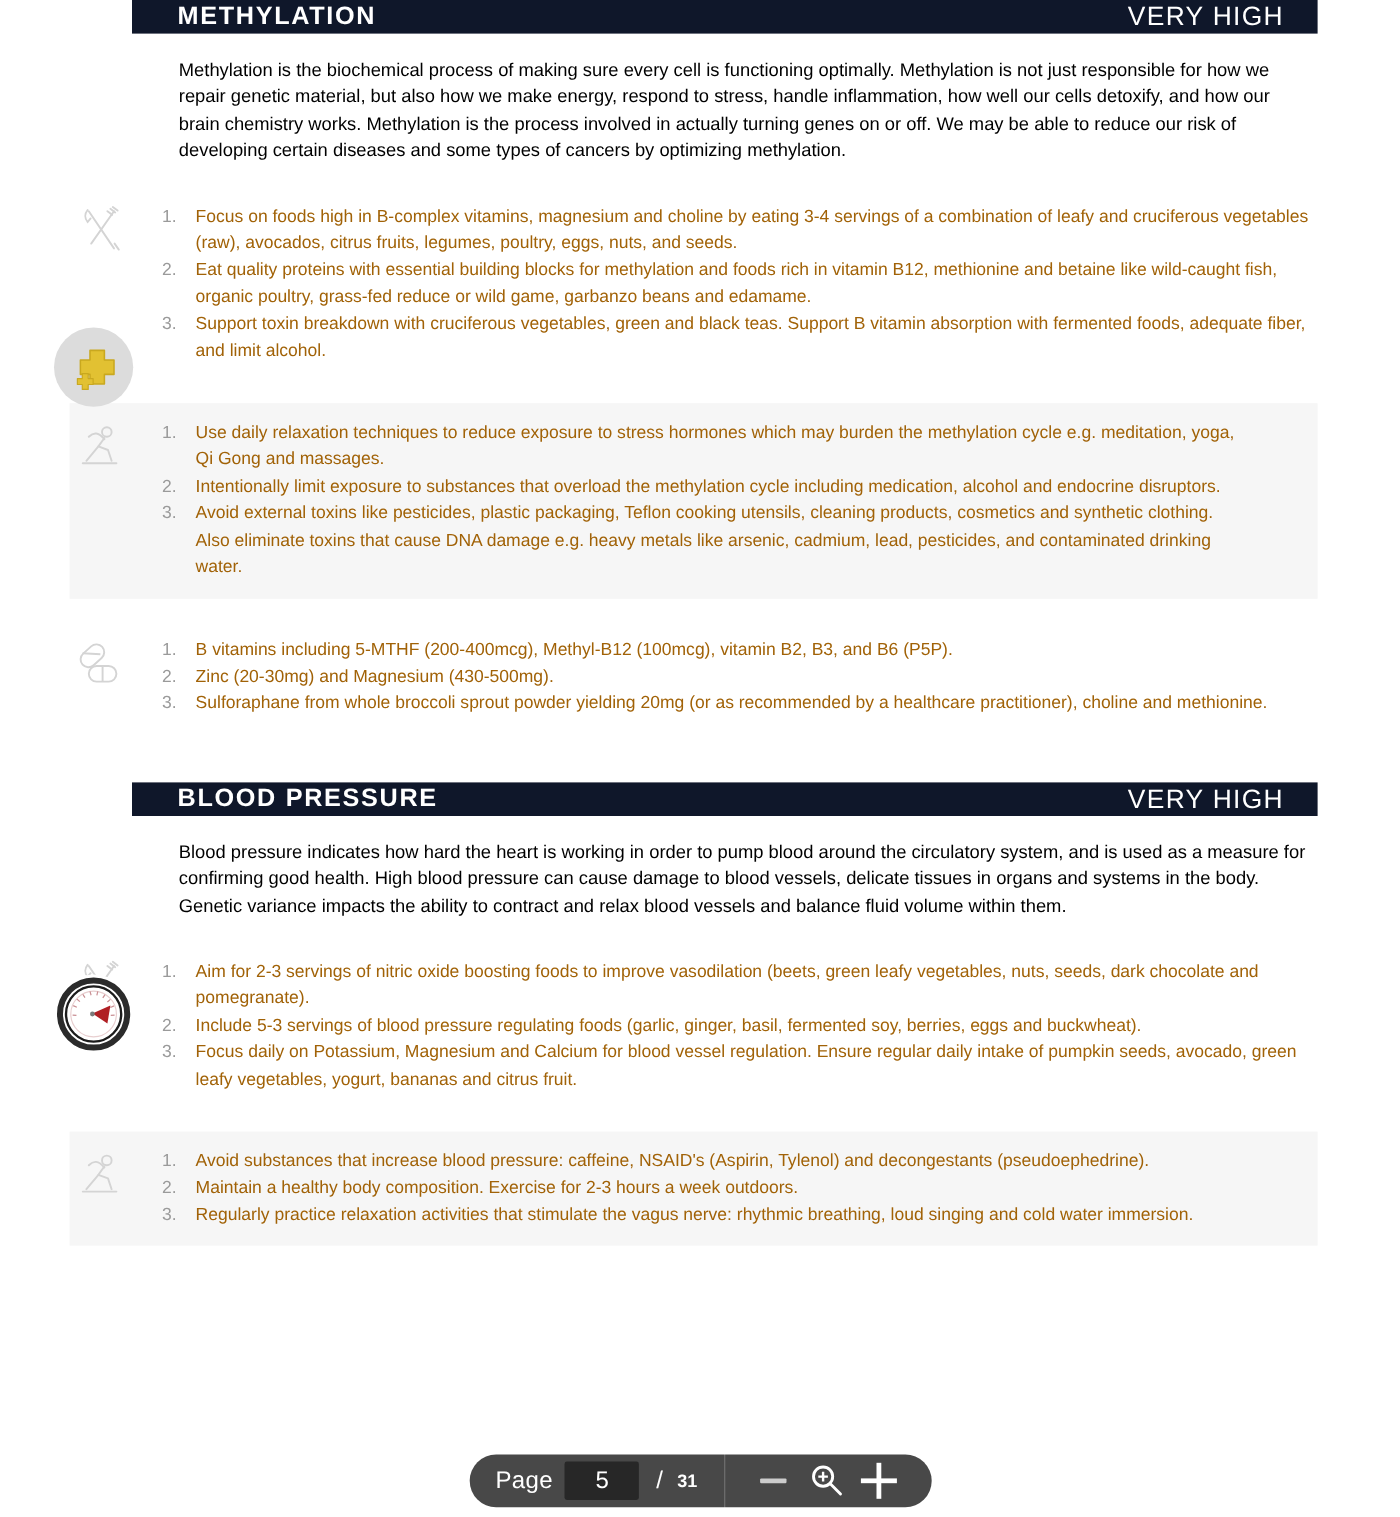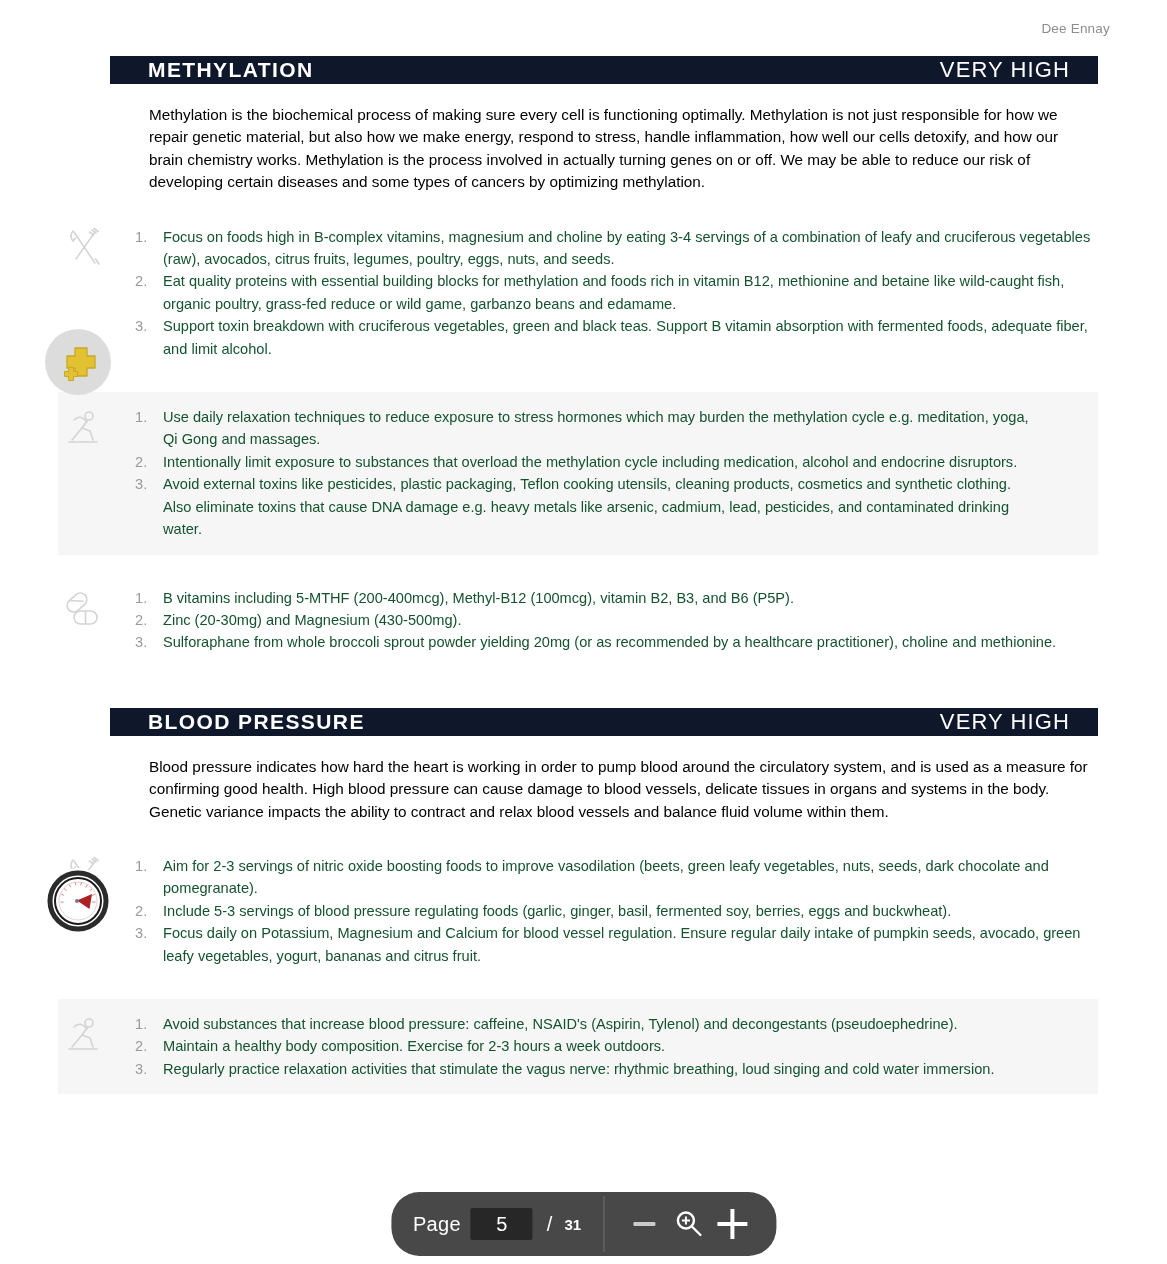--- a/index.html
+++ b/index.html
@@ -108,41 +108,41 @@
     padding-left: 0;
     list-style: none;
     counter-reset: recnum;
   }
   .rec.plain ol { margin-left: 135px; }
   .rec.shaded ol { margin-left: 77px; margin-right: 0; }
   .rec li {
     counter-increment: recnum;
     position: relative;
     padding-left: 28px;
-    color: #14532d;
+    color: #a16207;
     font-size: 14.6px;
     line-height: 22.4px;
     margin-bottom: 0;
   }
   .rec li::before {
     content: counter(recnum) ".";
     position: absolute;
     left: 0;
     color: #9a9a9a;
   }
 
   .bp-gap { height: 40px; }
 
   
   .pagenav {
     position: absolute;
     left: 50%;
     transform: translateX(-50%);
     bottom: 8px;
-    height: 64px;
+    height: 44px;
     background: rgba(45,45,45,.87);
     border-radius: 28px;
     display: flex;
     align-items: center;
     padding: 0 22px;
     z-index: 40;
     color: #ffffff;
   }
   .pn-label {
     font-size: 20px;
@@ -188,23 +188,20 @@
   .pn-plus-v, .pn-plus-h { background: #ffffff; position: absolute; }
   .pn-plusbox { position: relative; width: 30px; height: 30px; }
   .pn-plus-v { left: 13px; top: 0; width: 4px; height: 30px; }
   .pn-plus-h { top: 13px; left: 0; height: 4px; width: 30px; }
 </style>
 </head>
 <body>
 
 <div class="page">
 
-  <div class="topbar">
-    <span class="user-name">Dee Ennay</span>
-  </div>
 
   <div class="section">
 
     <div class="sec-badge badge-plus">
       <svg width="46" height="46" viewBox="0 0 46 46">
         <path d="M20 9 h12 v8 h8 v12 h-8 v8 h-12 v-8 h-8 v-12 h8 z" fill="#e2c132" stroke="#c9a81f" stroke-width="1.3" stroke-linejoin="round"></path>
         <path d="M11 28 h5 v-5 h6 v5 h5 v6 h-5 v5 h-6 v-5 h-5 z" fill="#e2c132" stroke="#c9a81f" stroke-width="1.2" stroke-linejoin="round" transform="translate(-2,3) scale(0.82) translate(3,8)"></path>
       </svg>
     </div>
 

